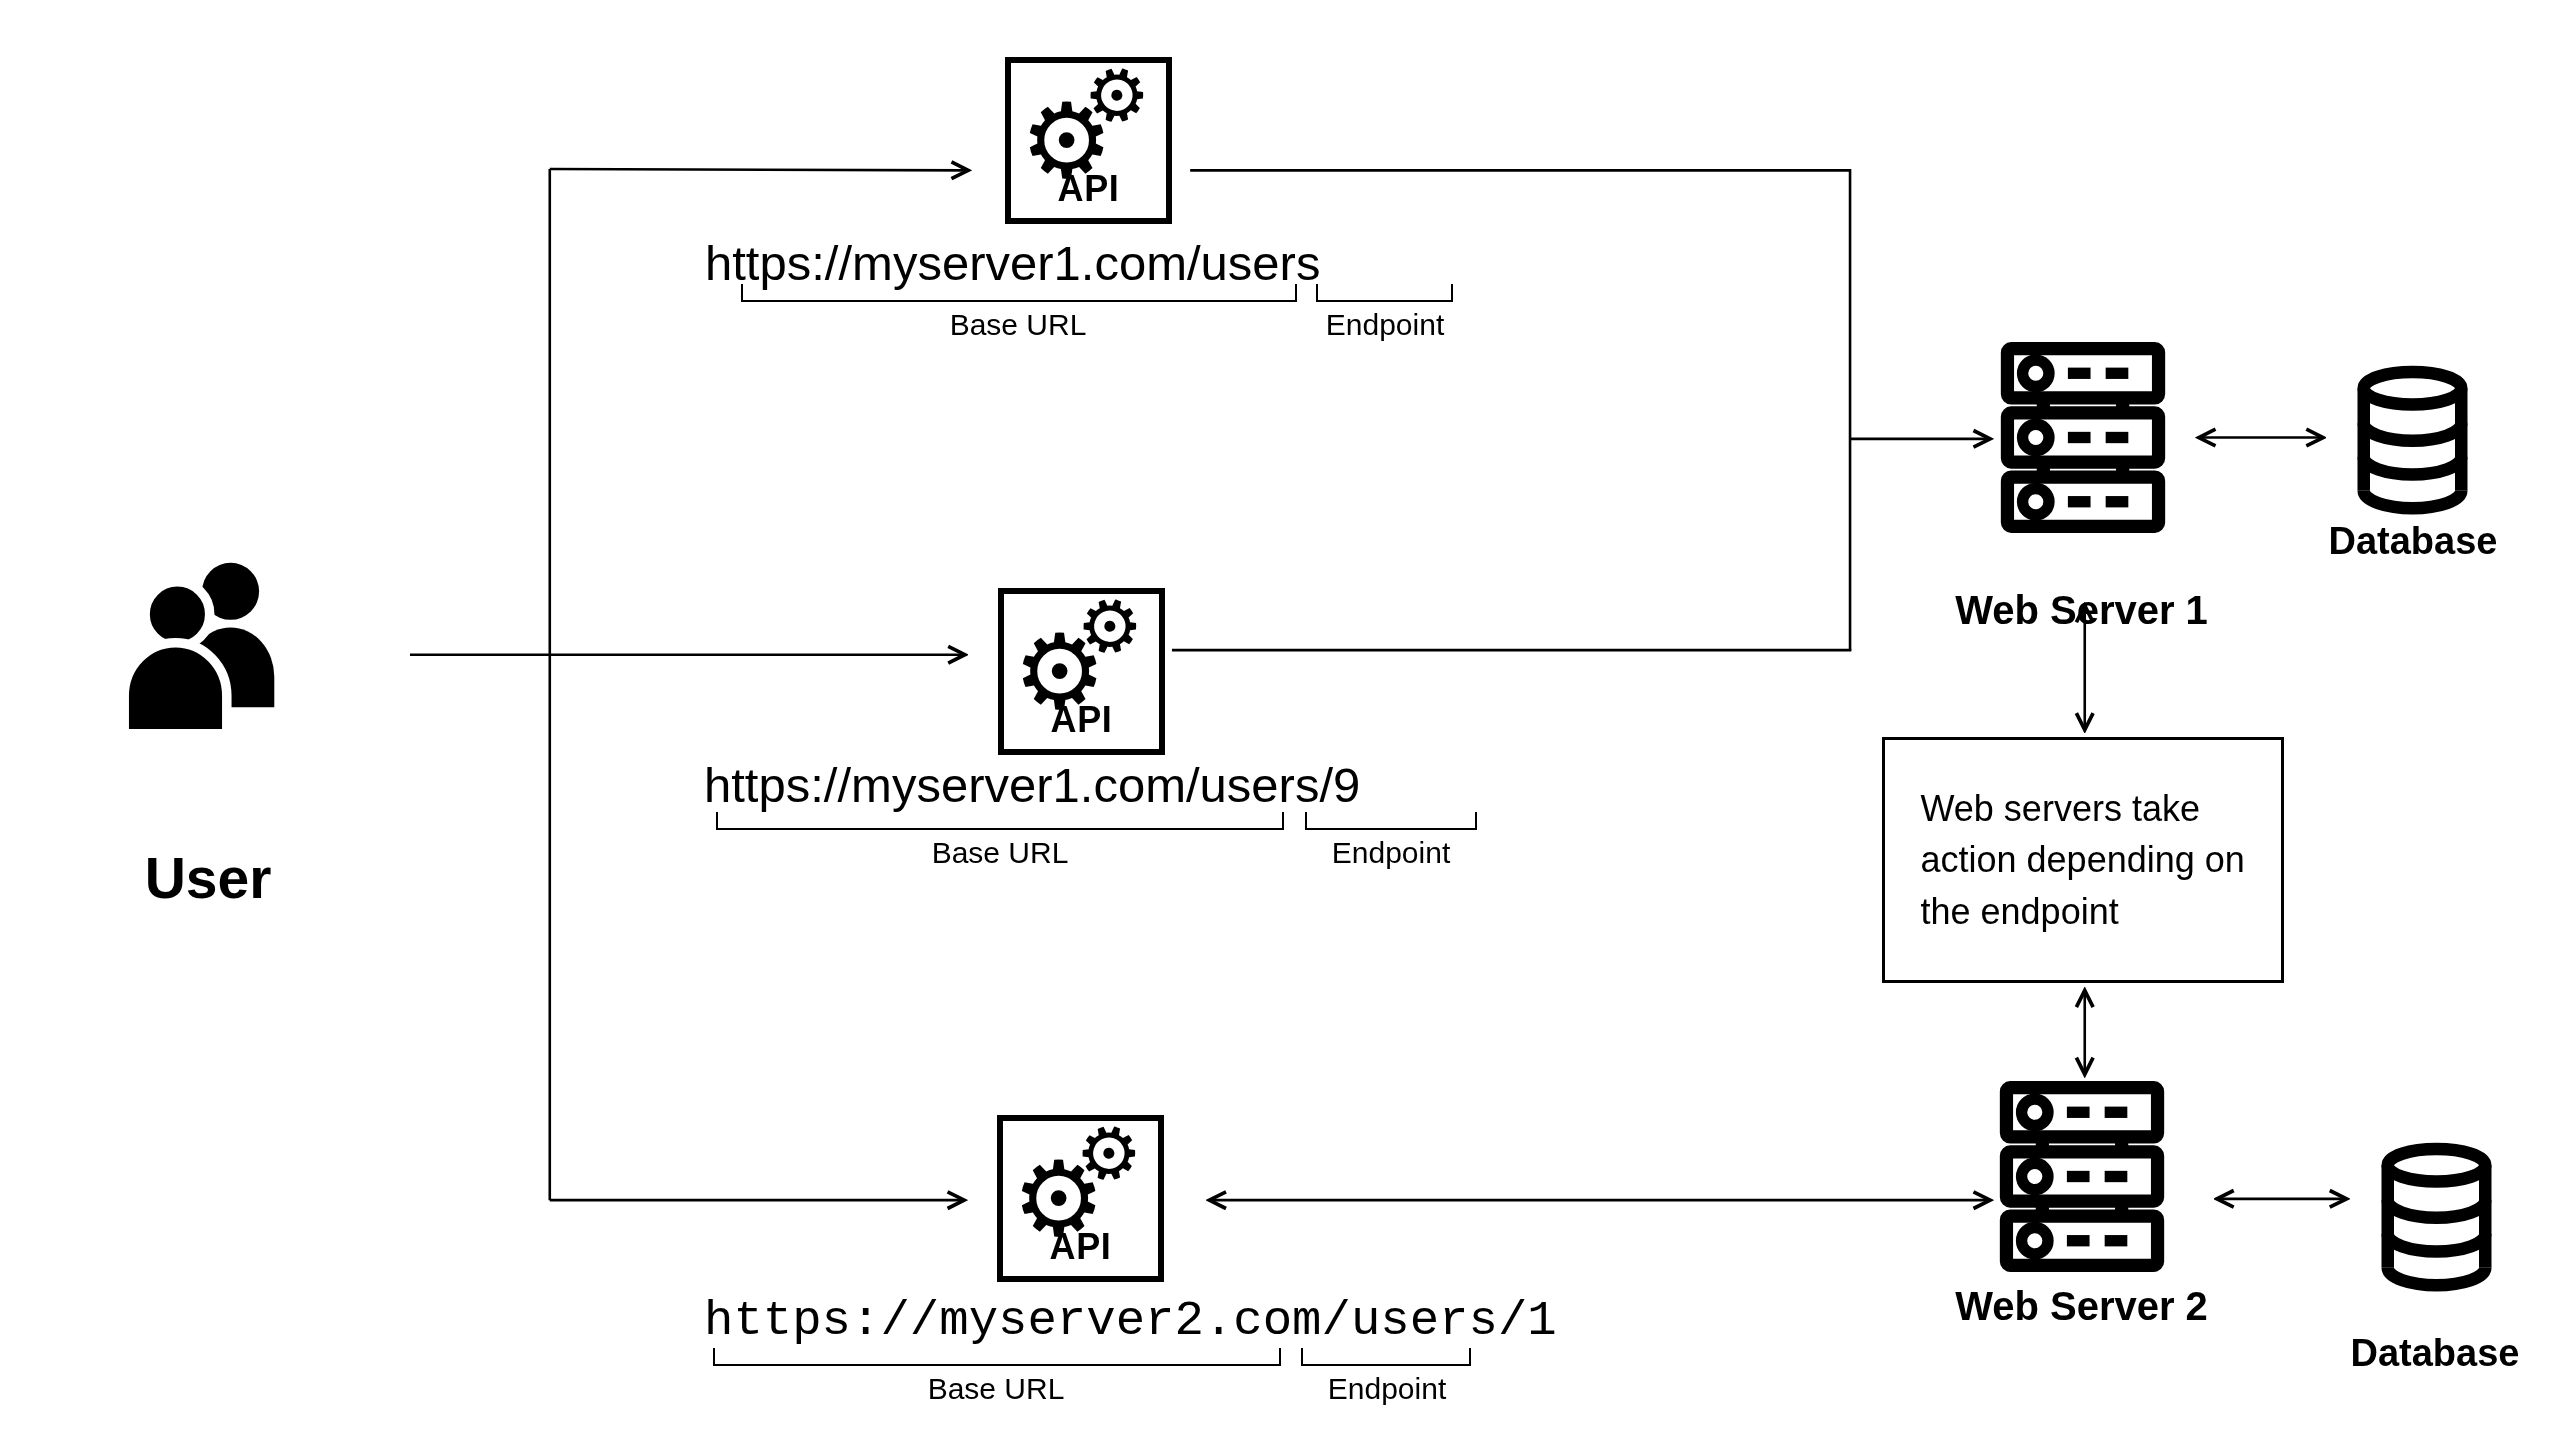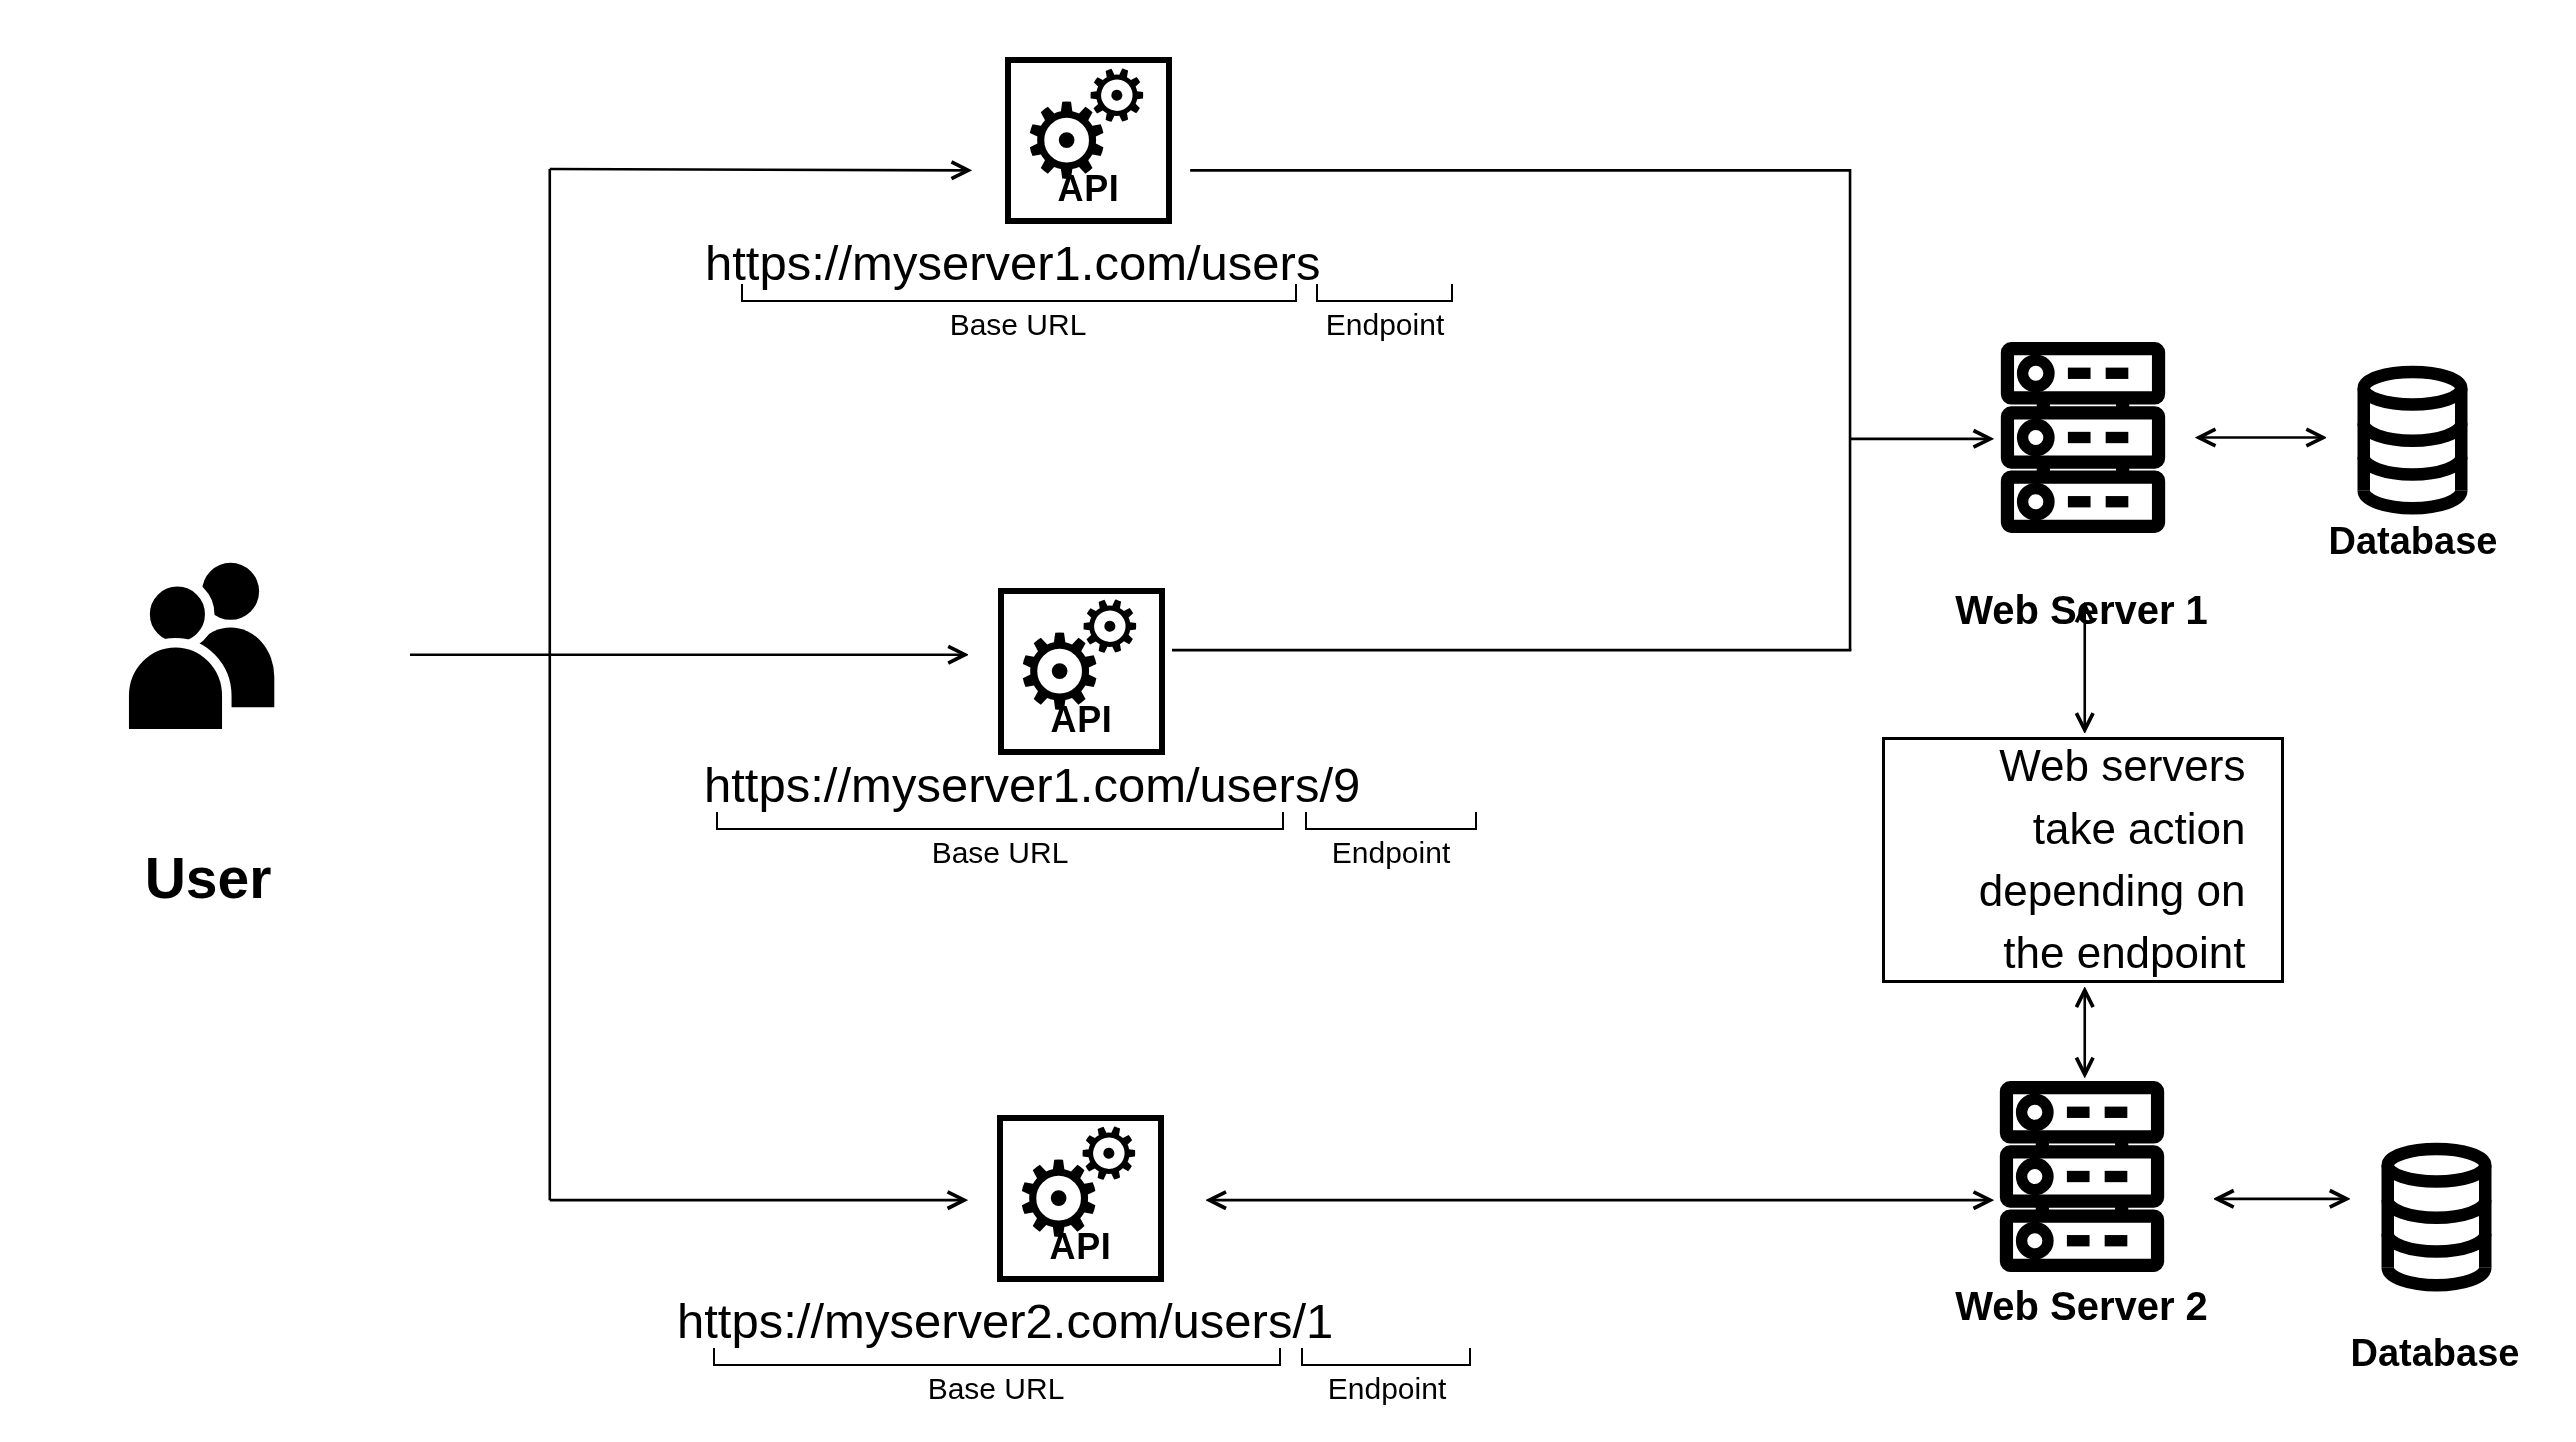--- a/index.html
+++ b/index.html
@@ -50,21 +50,21 @@
 
   
   .big-label{position:absolute;text-align:center;font-weight:bold;}
 
   
   .note-box{
     position:absolute;left:1882px;top:737px;width:402px;height:246px;
     border:3.9px solid #000;background:#fff;box-sizing:border-box;
     display:flex;align-items:center;justify-content:center;
   }
-  .note-text{width:325px;text-align:right;font-size:44px;line-height:1.42;}
+  .note-text{width:325px;text-align:left;font-size:36px;line-height:1.42;}
 </style>
 </head>
 <body>
 
 <div class="canvas">
 
   <svg class="connectors" viewBox="0 0 3961 2218" fill="none" stroke="#000" stroke-width="4">
     <defs>
       <marker id="arr" viewBox="0 0 14 14" refX="11" refY="7" markerWidth="9" markerHeight="9" orient="auto-start-reverse">
         <path d="M2,2 L12,7 L2,12" fill="none" stroke="#000" stroke-width="2.2"></path>
@@ -118,21 +118,21 @@
   <div class="u-seg" style="left:716px;top:812px;width:564px;"></div>
   <div class="u-seg" style="left:1305px;top:812px;width:168px;"></div>
   <div class="u-label" style="left:883px;top:836px;">Base URL</div>
   <div class="u-label" style="left:1274px;top:836px;">Endpoint</div>
 
   <div class="api-box" style="left:997px;top:1115px;">
     <span class="gear gear-small">⚙</span>
     <span class="gear gear-big">⚙</span>
     <div class="api-label">API</div>
   </div>
-  <div class="url-text" style="left:677px;top:1293px;">https://myserver2.com/users/1</div>
+  <div class="url-text" style="left:704px;top:1293px;font-family:Liberation Mono, monospace;">https://myserver2.com/users/1</div>
   <div class="u-seg" style="left:713px;top:1348px;width:564px;"></div>
   <div class="u-seg" style="left:1301px;top:1348px;width:166px;"></div>
   <div class="u-label" style="left:879px;top:1372px;">Base URL</div>
   <div class="u-label" style="left:1270px;top:1372px;">Endpoint</div>
 
   <svg class="abs" style="left:1998px;top:341px;" width="170" height="193" viewBox="0 0 90 100">
     <g stroke="#000" fill="#fff" stroke-width="7">
       <line x1="24" y1="28" x2="24" y2="40"></line>
         <line x1="66" y1="28" x2="66" y2="40"></line>
       <line x1="24" y1="60" x2="24" y2="74"></line>

